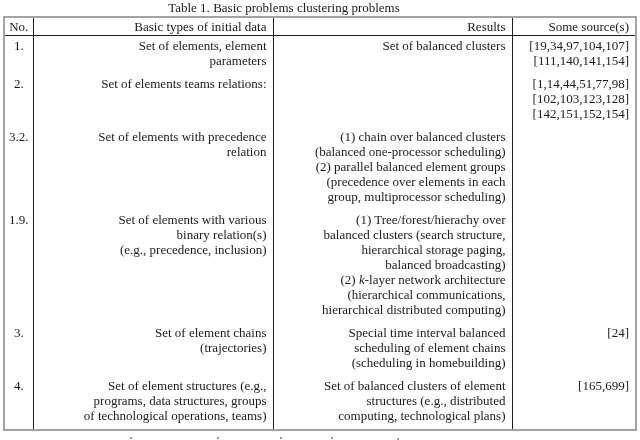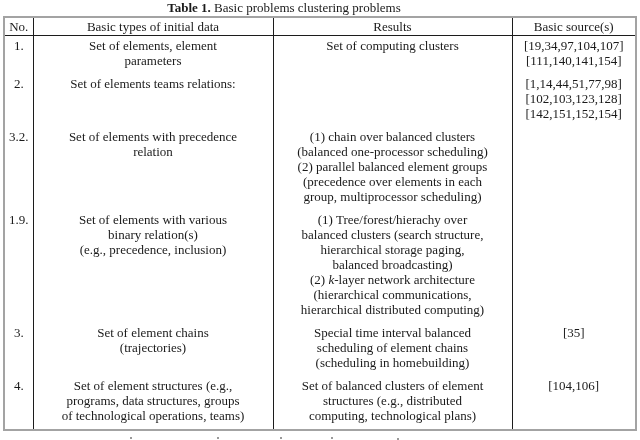--- a/index.html
+++ b/index.html
@@ -6,35 +6,35 @@
   body {
     width:640px; height:440px; position:relative; overflow:hidden;
     background:#ffffff; color:#1a1a1a;
     font-family:"Liberation Serif","DejaVu Serif",serif;
   }
   .caption {
     position:relative; left:-36px; width:640px;
     text-align:center; font-size:13px; line-height:14px;
     padding-top:1px;
   }
-  .caption .tbl-label { font-weight:bold; }
+  .caption .tbl-label { font-weight:normal; }
   table.main {
     border-collapse:collapse; table-layout:fixed;
     margin-left:3px; margin-top:1px; width:632px;
     border:2px solid #a3a3a3;
     padding-left:20px;
   }
   col.c-no   { width:29px; }
   col.c-data { width:240px; }
   col.c-res  { width:239px; }
   col.c-src  { width:124px; }
   th, td {
     font-size:13px; line-height:15px; vertical-align:top;
     border-left:1px solid #1c1c1c; border-right:1px solid #1c1c1c;
-    font-weight:normal; text-align:center;
+    font-weight:normal; text-align:right;
   }
   th { border-bottom:1px solid #1c1c1c; padding:1px 6px; }
   td { padding:2px 6px 6px 6px; }
   td.no-cell, th.no-col { text-align:center; padding-left:2px; padding-right:2px; }
   .cell-lines { white-space:nowrap;font-family:Liberation Serif, serif; }
   .artifact {
     position:absolute; width:2px; height:2px; background:#9a9a9a;
   }
 </style>
 </head>
@@ -50,31 +50,31 @@
     <col class="c-no">
       <col class="c-data">
       <col class="c-res">
       <col class="c-src">
   </colgroup>
   <thead>
     <tr>
       <th class="no-col">No.</th>
       <th>Basic types of initial data</th>
       <th>Results</th>
-      <th>Basic source(s)</th>
+      <th>Some source(s)</th>
     </tr>
   </thead>
   <tbody>
     <tr>
       <td class="no-cell">1.</td>
       <td>
           <div class="cell-lines">Set of elements, element<br>parameters</div>
         </td>
       <td>
-          <div class="cell-lines">Set of computing clusters</div>
+          <div class="cell-lines">Set of balanced clusters</div>
         </td>
       <td>
           <div class="cell-lines">[19,34,97,104,107]<br>[111,140,141,154]</div>
         </td>
     </tr>
     <tr>
       <td class="no-cell">2.</td>
       <td>
           <div class="cell-lines">Set of elements teams relations:</div>
         </td>
@@ -111,33 +111,33 @@
     </tr>
     <tr>
       <td class="no-cell">3.</td>
       <td>
           <div class="cell-lines">Set of element chains<br>(trajectories)</div>
         </td>
       <td>
           <div class="cell-lines">Special time interval balanced<br>scheduling of element chains<br>(scheduling in homebuilding)</div>
         </td>
       <td>
-          <div class="cell-lines">[35]</div>
+          <div class="cell-lines">[24]</div>
         </td>
     </tr>
     <tr>
       <td class="no-cell">4.</td>
       <td>
           <div class="cell-lines">Set of element structures (e.g.,<br>programs, data structures, groups<br>of technological operations, teams)</div>
         </td>
       <td>
           <div class="cell-lines">Set of balanced clusters of element<br>structures (e.g., distributed<br>computing, technological plans)</div>
         </td>
       <td>
-          <div class="cell-lines">[104,106]</div>
+          <div class="cell-lines">[165,699]</div>
         </td>
     </tr>
   </tbody>
 </table>
 
 <div class="artifact" style="left:130px; top:437px;"></div>
 <div class="artifact" style="left:217px; top:437px;"></div>
 <div class="artifact" style="left:280px; top:437px;"></div>
 <div class="artifact" style="left:331px; top:437px;"></div>
 <div class="artifact" style="left:397px; top:438px;"></div>

